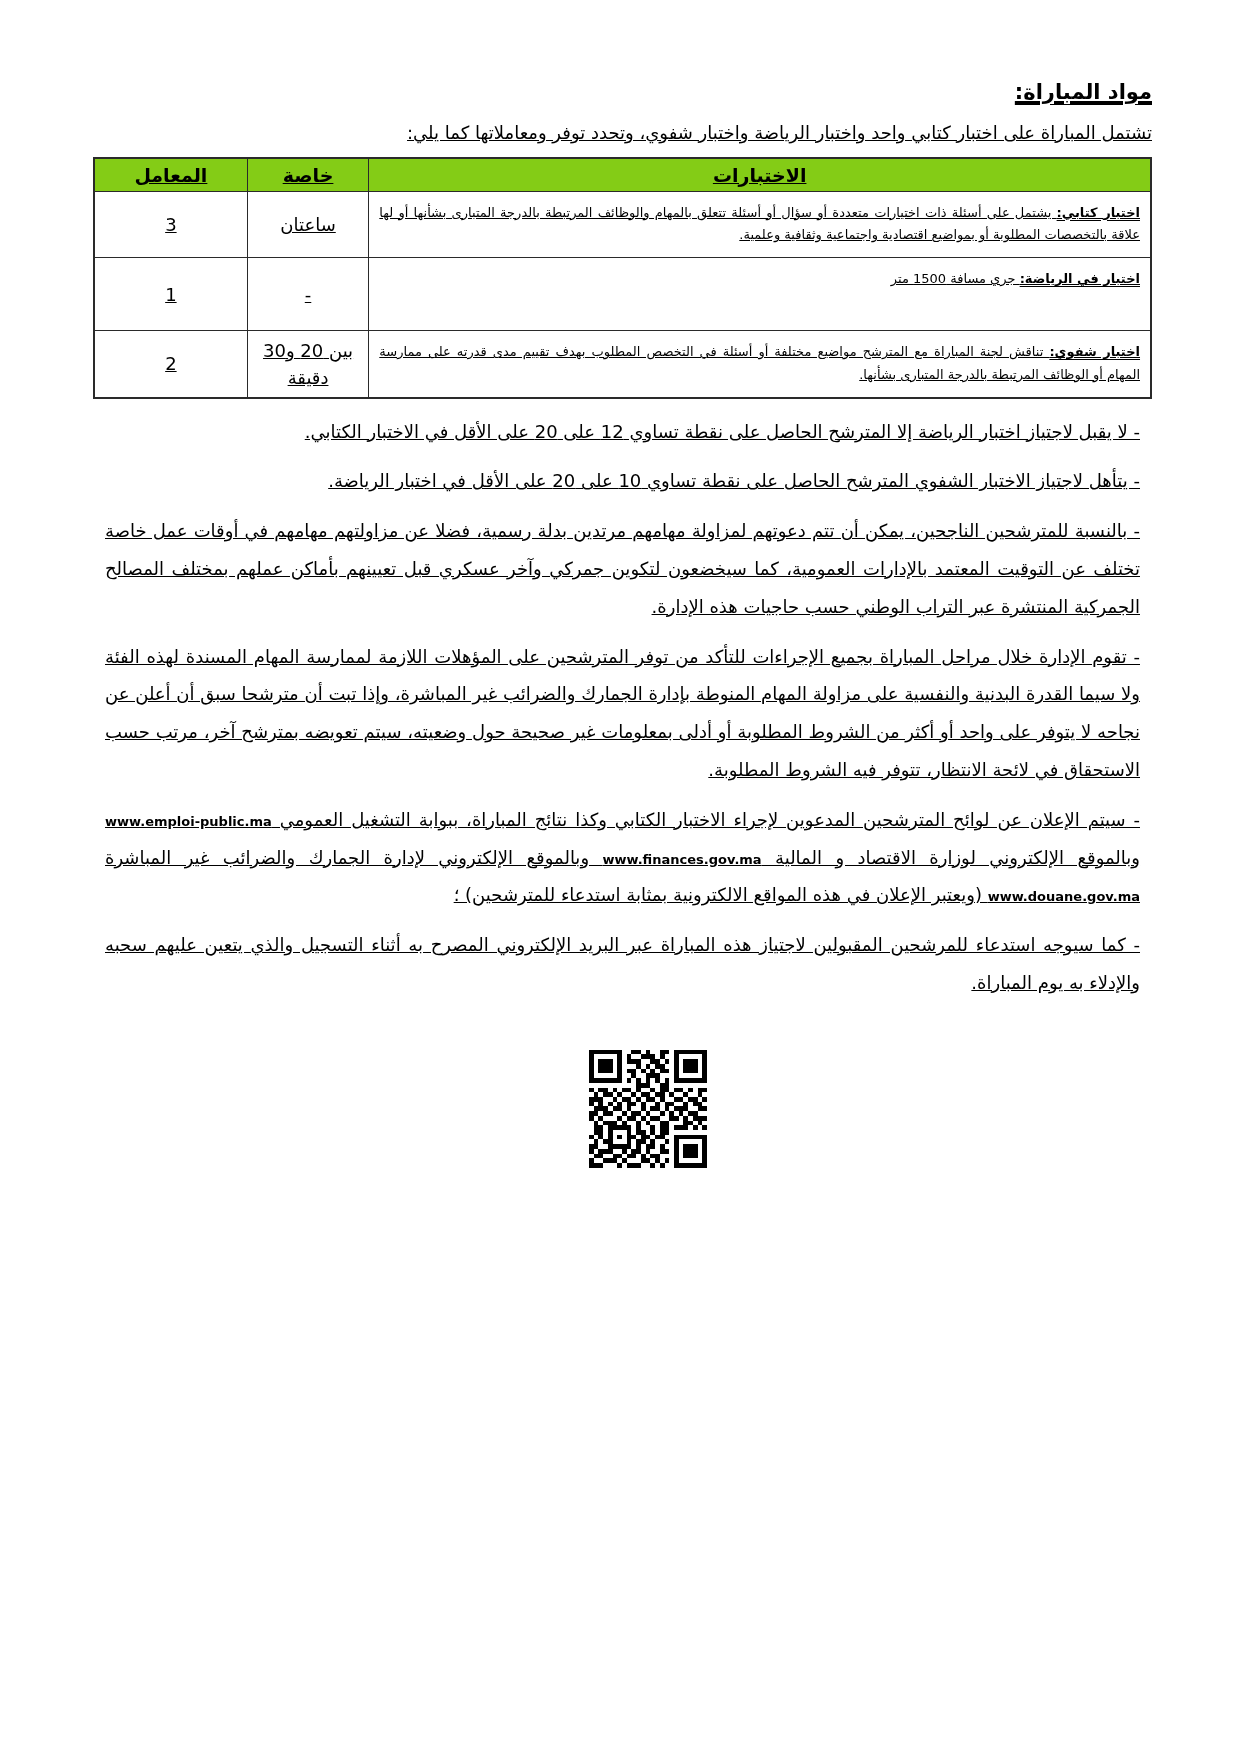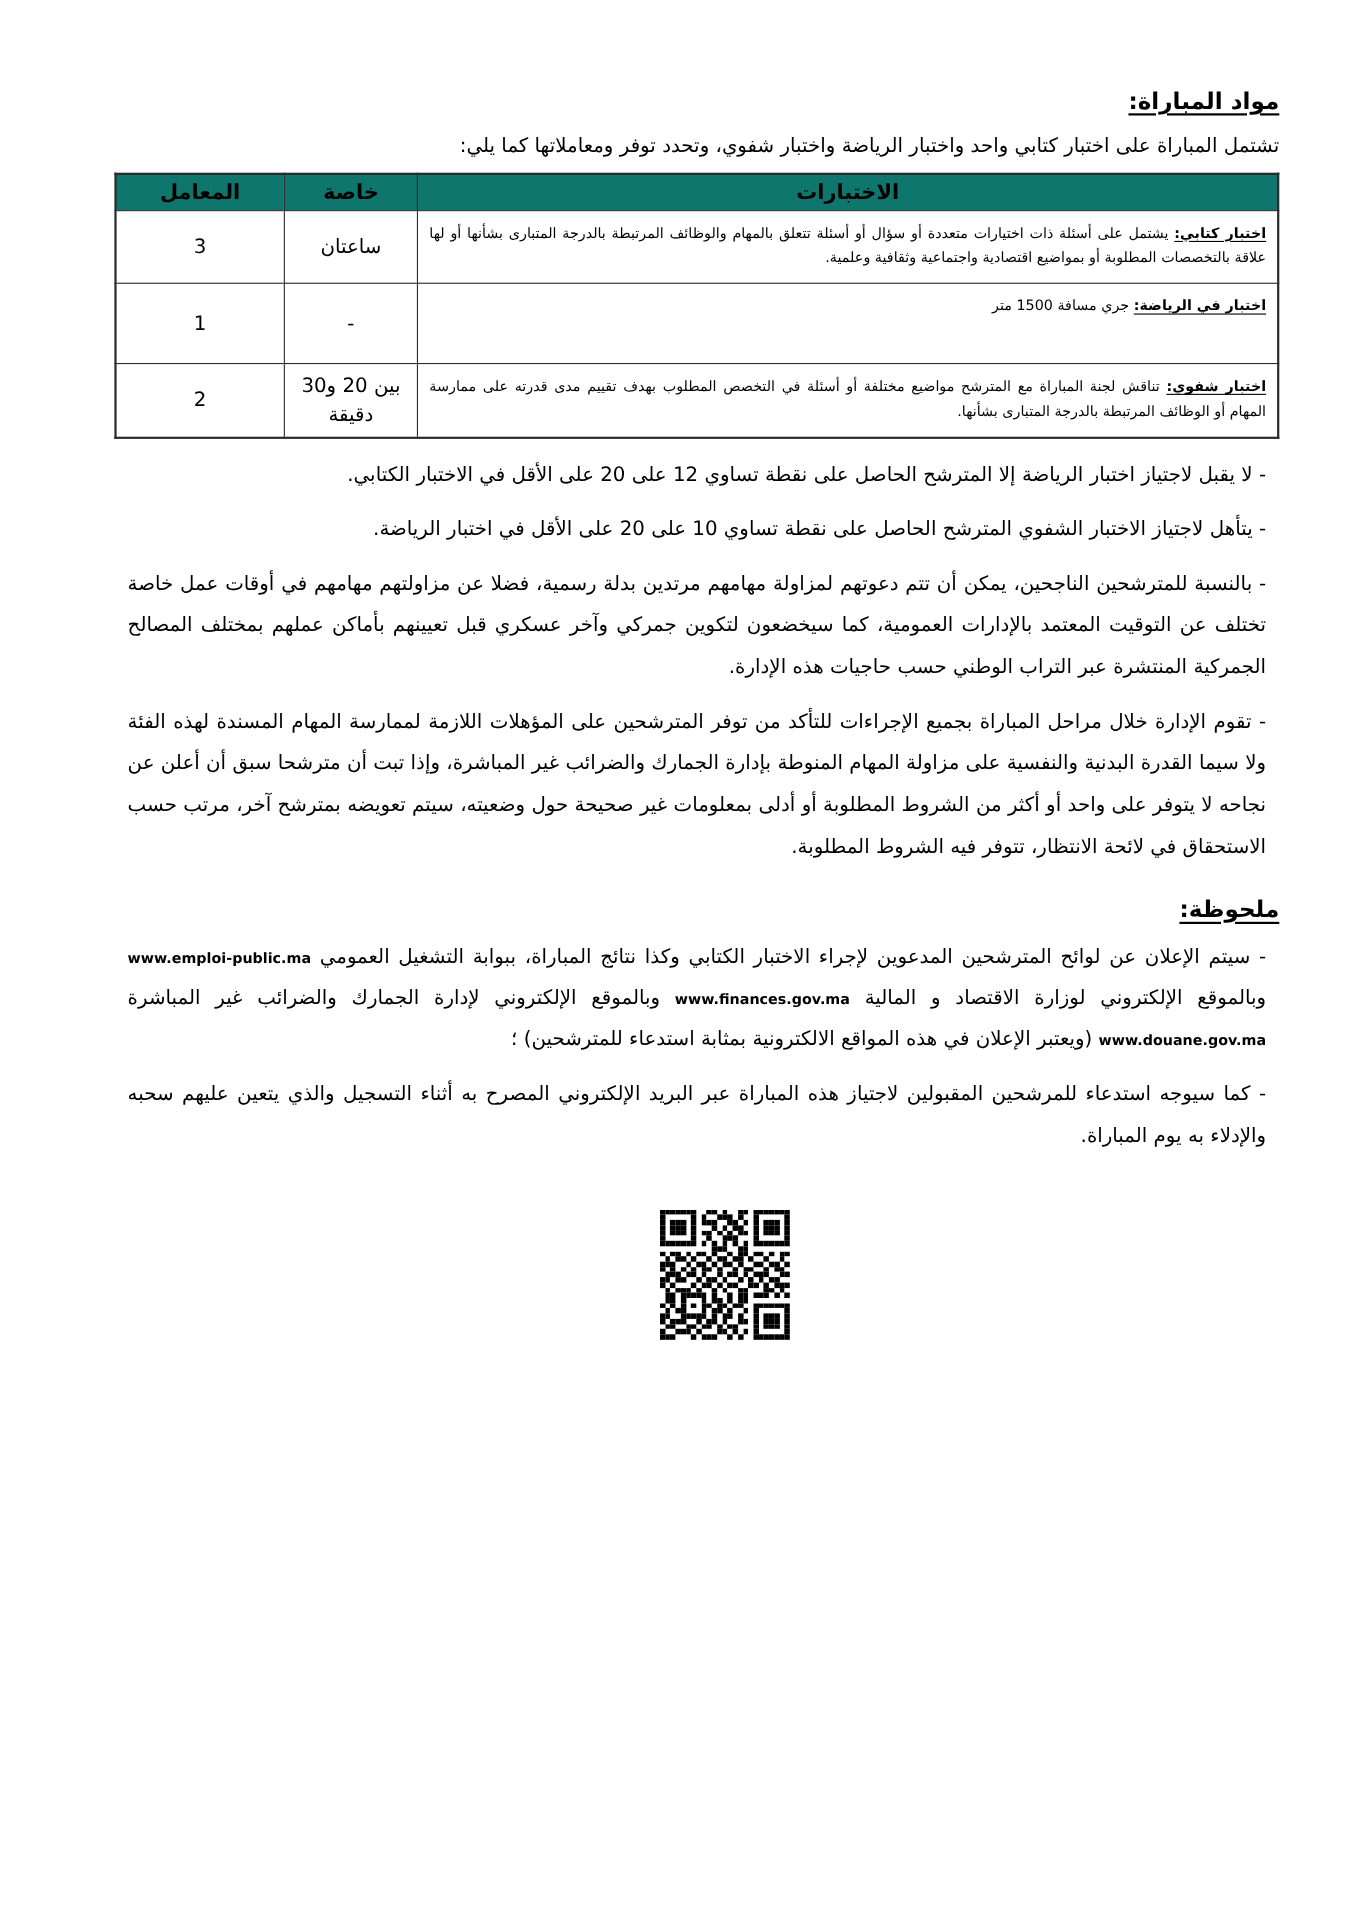--- a/index.html
+++ b/index.html
@@ -8,21 +8,21 @@
     width:1241px;height:1755px;
     margin:0 auto;
     background:#ffffff;
     overflow:hidden;
     font-family:"DejaVu Sans",sans-serif;
     color:#000;
     direction:rtl;
   }
   .content{
     position:absolute;
-    top:80px;right:78px;width:1059px;
+    top:80px;right:89px;width:1059px;text-decoration:underline;
   }
   .doc-title{
     font-size:21px;font-weight:bold;
     text-decoration:underline;
     text-underline-offset:4px;
     margin:0 0 14px 0;
   }
   .intro{
     font-size:18px;line-height:1.7;margin:0 0 8px 0;
     text-align:justify;
@@ -31,21 +31,21 @@
     width:100%;
     border-collapse:collapse;
     table-layout:fixed;
     border:2px solid #2a2a2a;
   }
   table.exam th, table.exam td{
     border:1.5px solid #2a2a2a;
     vertical-align:middle;
   }
   table.exam th{
-    background:#0f766e;
+    background:#84cc16;
     font-size:19px;font-weight:bold;
     padding:5px 6px;text-align:center;margin-left:24px;
   }
   col.c-tests{width:74%;}
   col.c-duration{width:11.5%;}
   col.c-coef{width:14.5%;}
   td.tests-cell{
     font-size:13px;line-height:1.75;
     padding:10px 10px;
     text-align:justify;
@@ -130,21 +130,20 @@
       </tbody>
     </table>
 
     <div class="bullets">
       <p class="para">- لا يقبل لاجتياز اختبار الرياضة إلا المترشح الحاصل على نقطة تساوي 12 على 20 على الأقل في الاختبار الكتابي.</p>
       <p class="para">- يتأهل لاجتياز الاختبار الشفوي المترشح الحاصل على نقطة تساوي 10 على 20 على الأقل في اختبار الرياضة.</p>
       <p class="para">- بالنسبة للمترشحين الناجحين، يمكن أن تتم دعوتهم لمزاولة مهامهم مرتدين بدلة رسمية، فضلا عن مزاولتهم مهامهم في أوقات عمل خاصة تختلف عن التوقيت المعتمد بالإدارات العمومية، كما سيخضعون لتكوين جمركي وآخر عسكري قبل تعيينهم بأماكن عملهم بمختلف المصالح الجمركية المنتشرة عبر التراب الوطني حسب حاجيات هذه الإدارة.</p>
       <p class="para">- تقوم الإدارة خلال مراحل المباراة بجميع الإجراءات للتأكد من توفر المترشحين على المؤهلات اللازمة لممارسة المهام المسندة لهذه الفئة ولا سيما القدرة البدنية والنفسية على مزاولة المهام المنوطة بإدارة الجمارك والضرائب غير المباشرة، وإذا تبت أن مترشحا سبق أن أعلن عن نجاحه لا يتوفر على واحد أو أكثر من الشروط المطلوبة أو أدلى بمعلومات غير صحيحة حول وضعيته، سيتم تعويضه بمترشح آخر، مرتب حسب الاستحقاق في لائحة الانتظار، تتوفر فيه الشروط المطلوبة.</p>
     </div>
 
-    <h2 class="note-heading">ملحوظة:</h2>
 
     <p class="para"><span>- سيتم الإعلان عن لوائح المترشحين المدعوين لإجراء الاختبار الكتابي وكذا نتائج المباراة، ببوابة التشغيل العمومي </span><span class="url">www.emploi-public.ma</span><span> وبالموقع الإلكتروني لوزارة الاقتصاد و المالية </span><span class="url">www.finances.gov.ma</span><span> وبالموقع الإلكتروني لإدارة الجمارك والضرائب غير المباشرة </span><span class="url">www.douane.gov.ma</span><span> (ويعتبر الإعلان في هذه المواقع الالكترونية بمثابة استدعاء للمترشحين) ؛</span></p>
 
     <p class="para">- كما سيوجه استدعاء للمرشحين المقبولين لاجتياز هذه المباراة عبر البريد الإلكتروني المصرح به أثناء التسجيل والذي يتعين عليهم سحبه والإدلاء به يوم المباراة.</p>
 
     <div class="qr">
         <div class="qm"></div>
         <div class="qm"></div>
         <div class="qm"></div>
         <div class="qm"></div>

